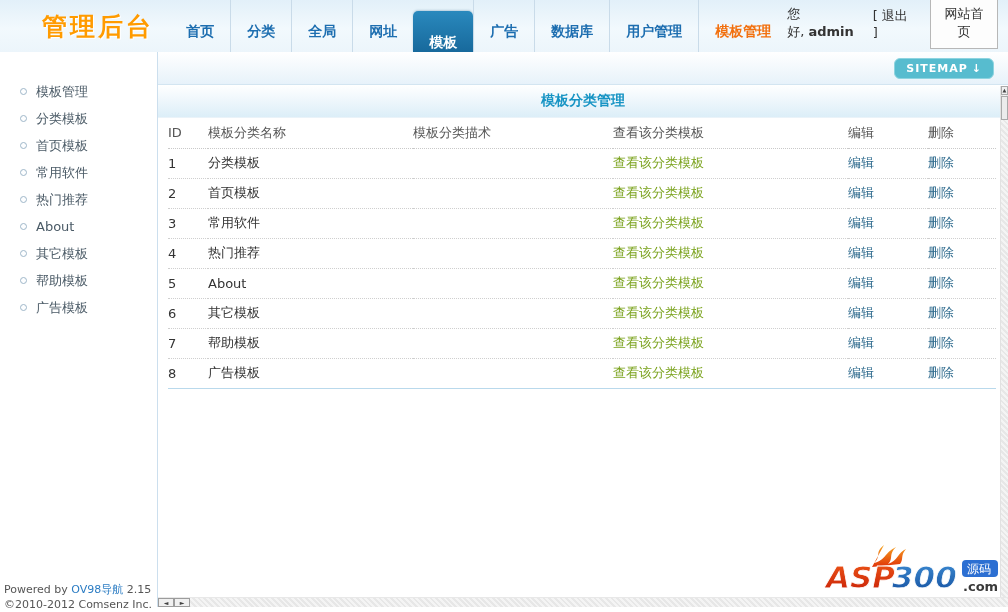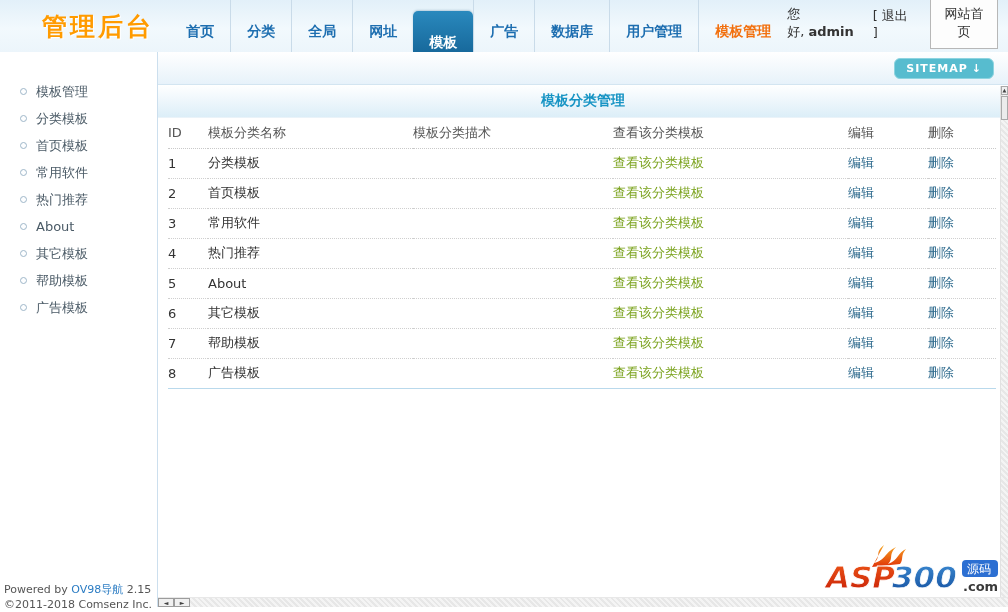--- a/index.html
+++ b/index.html
@@ -166,21 +166,21 @@
     <span class="bullet"></span>
     <span class="side-label">广告模板</span>
   </li>
         </ul>
       <div class="side-footer">
         <div>
           <span>Powered by</span>
           <a href="#" class="powered-link">OV98导航</a>
           <span>2.15</span>
         </div>
-        <div>©2011-2018  Comsenz Inc.</div>
+        <div>©2010-2012  Comsenz Inc.</div>
       </div>
     </aside>
 
     <main class="main">
       <div class="toolbar">
         <button class="sitemap-btn">
           <span>SITEMAP</span>
           <span>↓</span>
         </button>
       </div>

